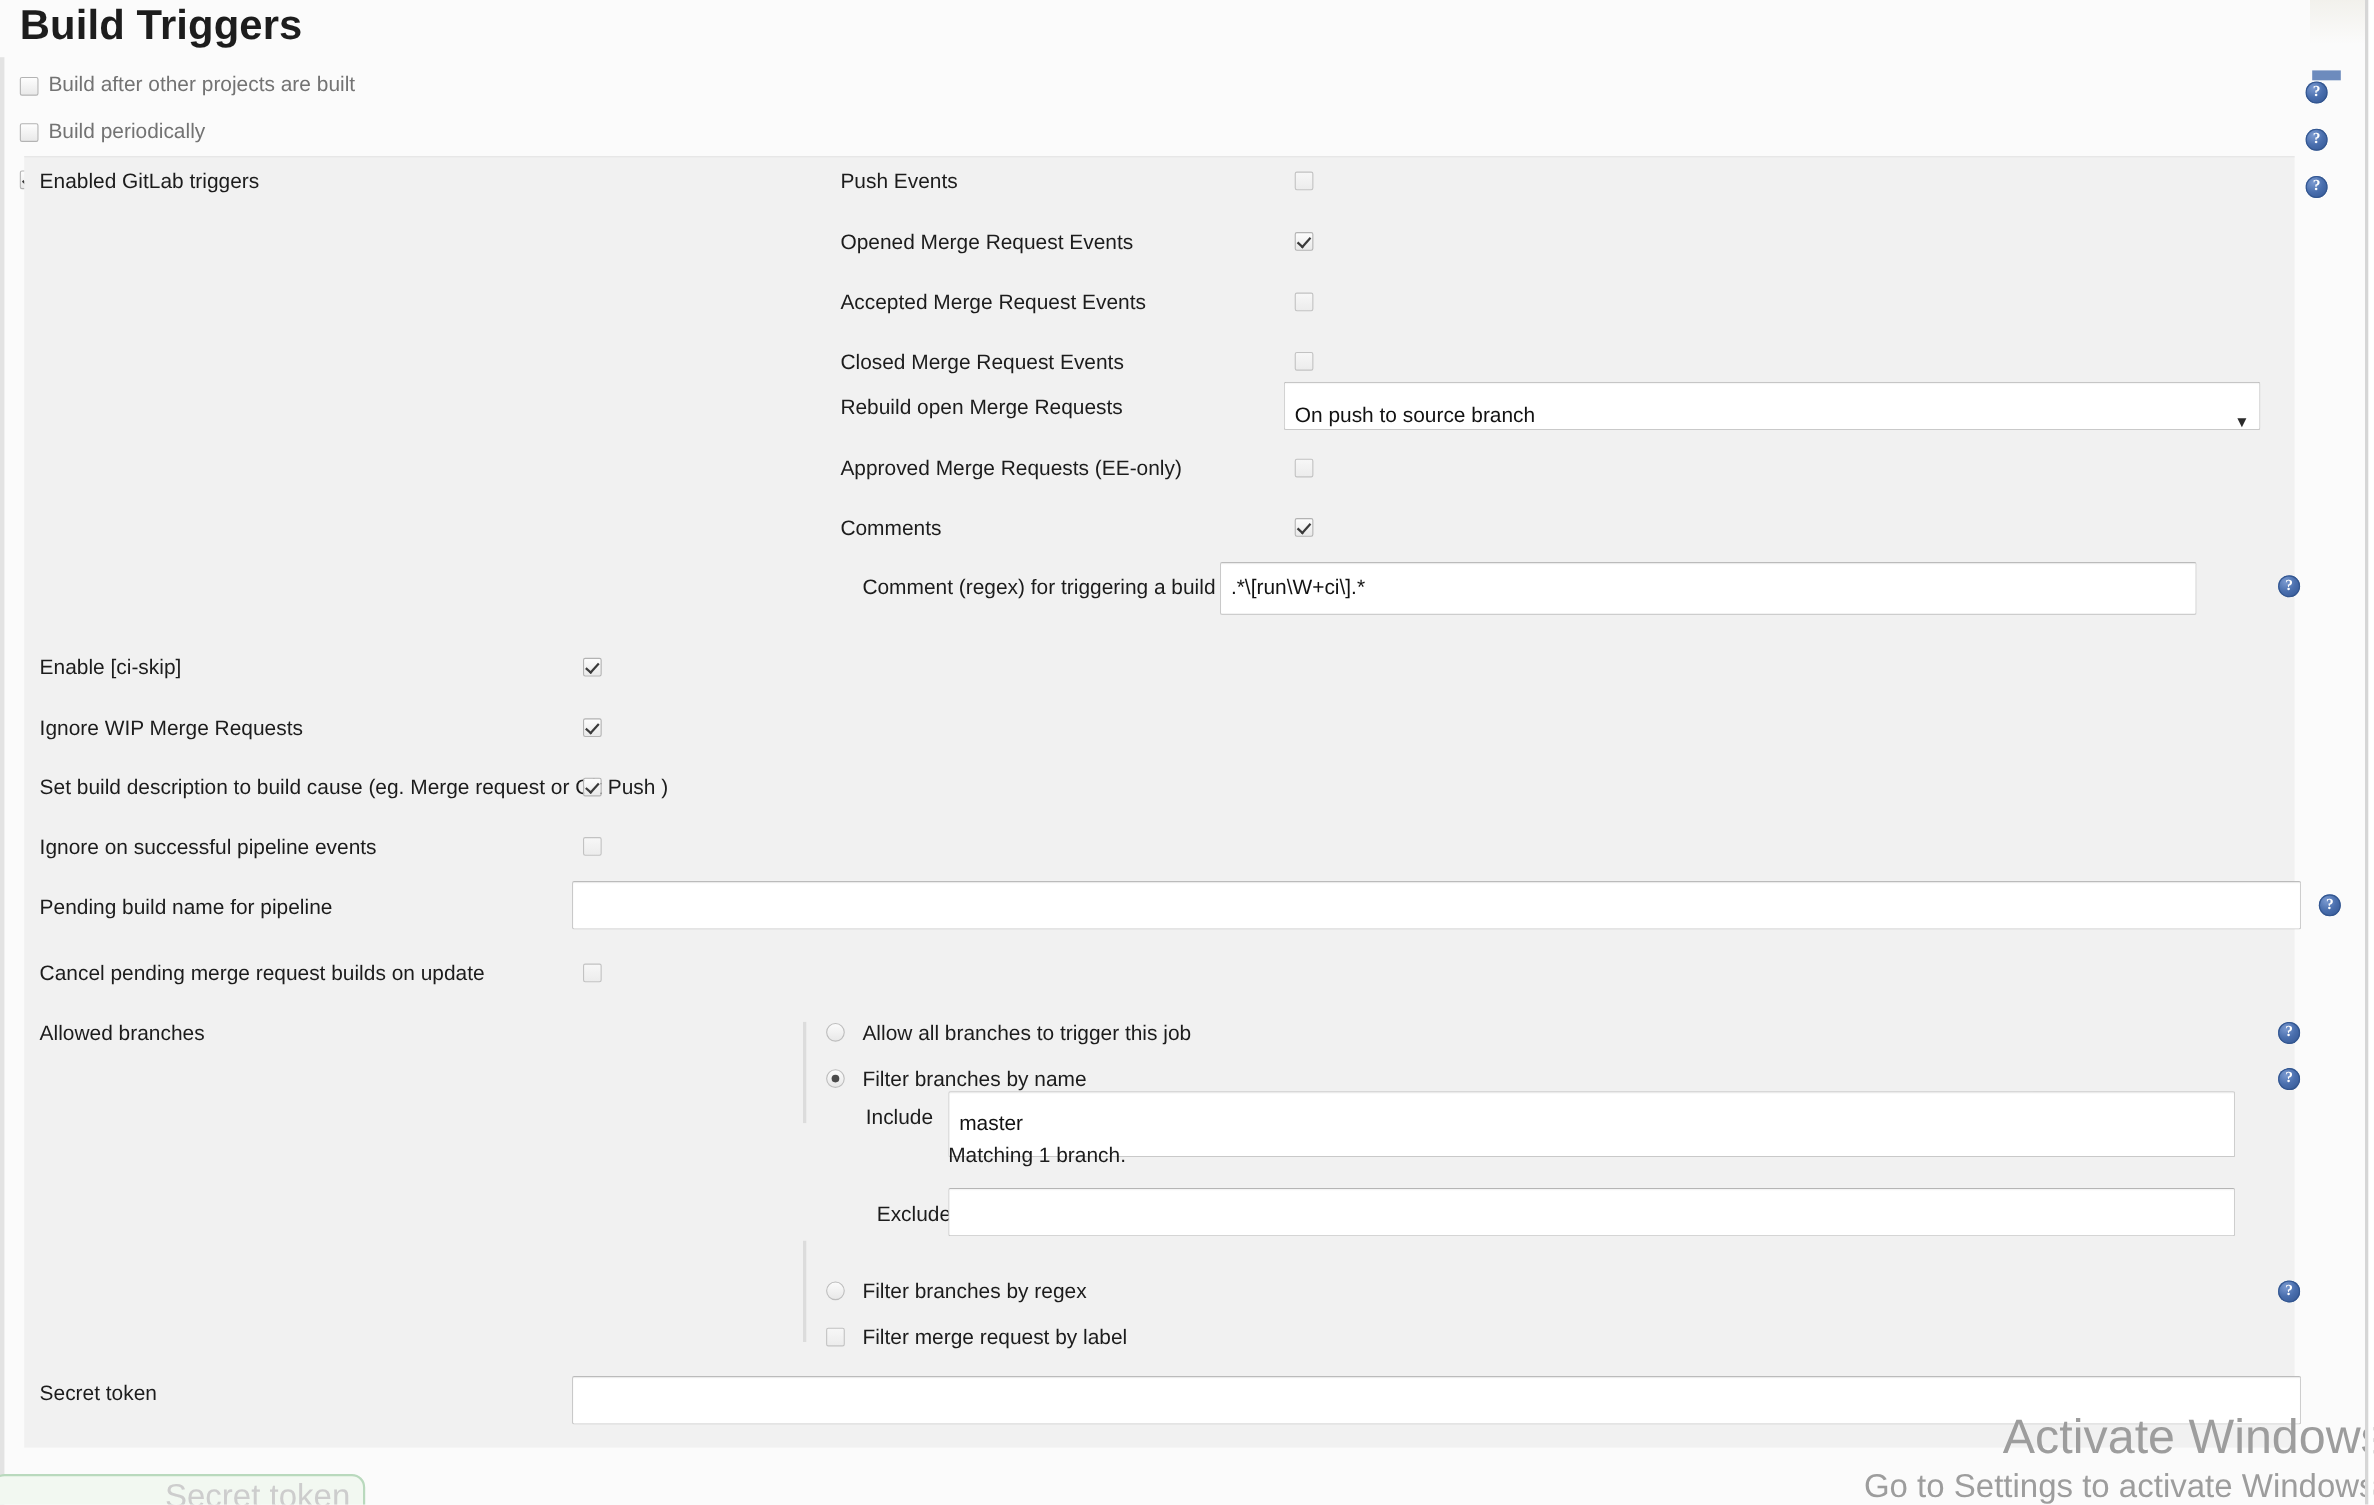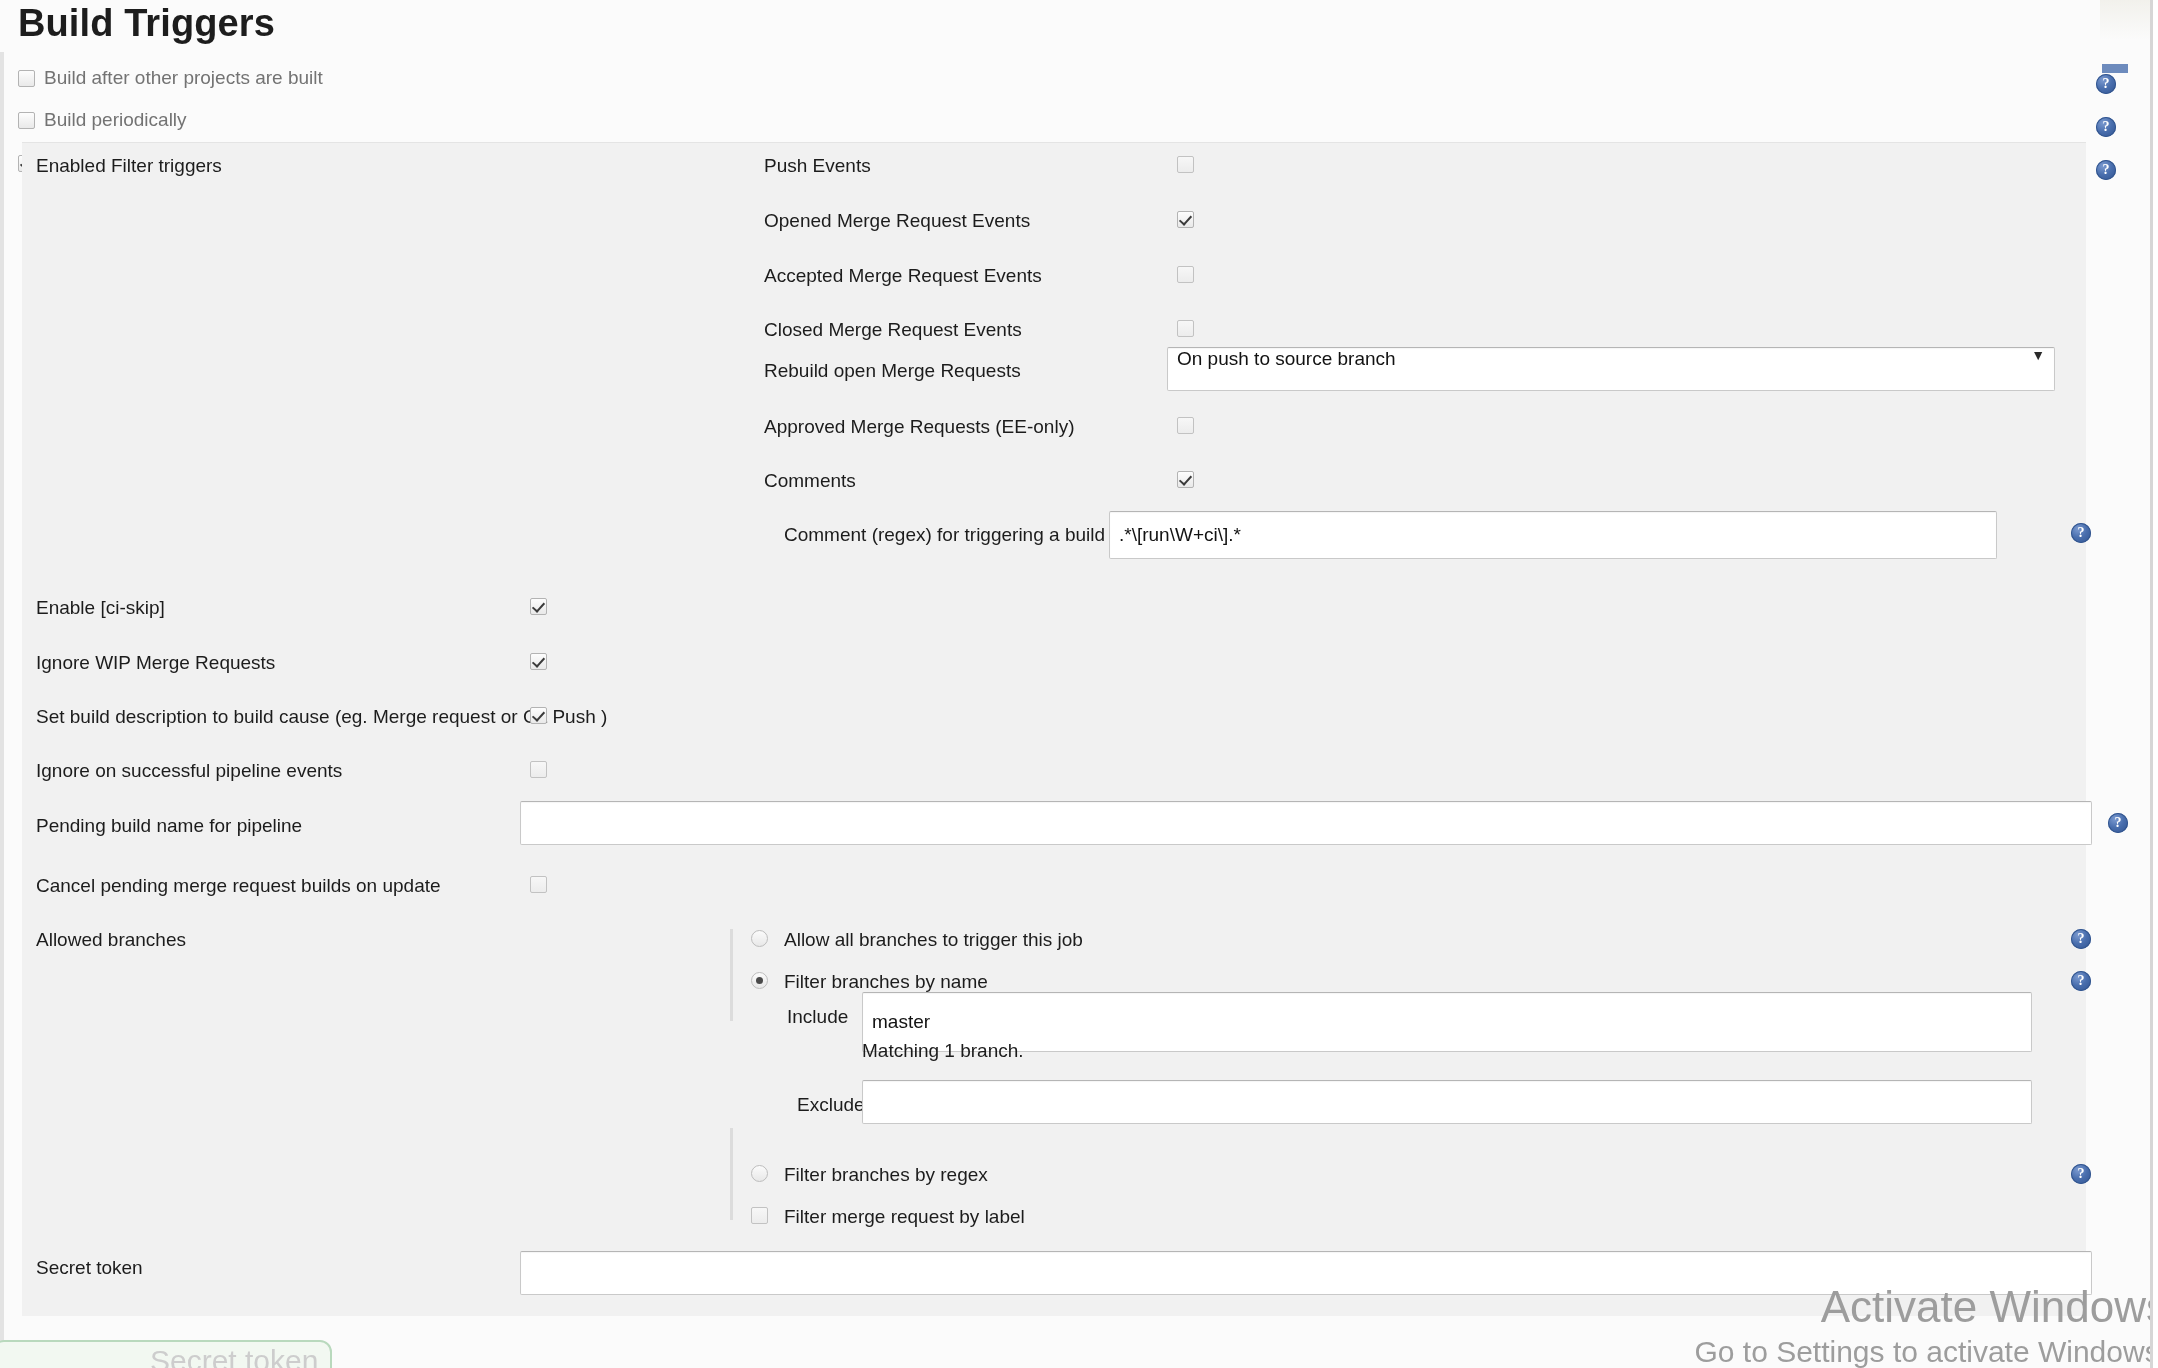--- a/index.html
+++ b/index.html
@@ -130,21 +130,21 @@
   .tselect {
     position: absolute;
     background: #ffffff;
     border: 1px solid #c9c9c9;
     border-top-color: #b5b5b5;
     border-radius: 2px;
     font-size: 19px;
     color: #121212;
     padding: 0 9px;
     display: flex;
-    align-items: flex-start;
+    align-items: flex-end;
     justify-content: space-between;
     box-shadow: inset 0 1px 1px rgba(0,0,0,.045);
     white-space: nowrap;
   }
   .caret { font-size: 14px; color: #2a2a2a; line-height: 1; }
 
   
   .help {
     position: absolute;
     width: 20px; height: 20px;
@@ -247,21 +247,21 @@
   <div class="help" style="left:2096px; top:117px;">?</div>
 
   <div class="toplevel-row" style="top:147px;">
     <span class="cb checked"></span>
     <span class="lbl">Build when a change is pushed to GitLab. GitLab webhook URL: http://mykube.com/jenkins/project/gitlab-preflight</span>
   </div>
   <div class="help" style="left:2096px; top:160px;">?</div>
 
   <div class="panel">
 
-    <div class="plabel" style="left:14px; top:12px;">Enabled Filter triggers</div>
+    <div class="plabel" style="left:14px; top:12px;">Enabled GitLab triggers</div>
 
     <div class="plabel" style="left:742px; top:12px;">Push Events</div>
     <span class="cb disabledlook" style="position:absolute; left:1155px; top:13px;"></span>
 
     <div class="plabel" style="left:742px; top:67px;">Opened Merge Request Events</div>
     <span class="cb checked" style="position:absolute; left:1155px; top:68px;"></span>
 
     <div class="plabel" style="left:742px; top:122px;">Accepted Merge Request Events</div>
     <span class="cb disabledlook" style="position:absolute; left:1155px; top:123px;"></span>
 

